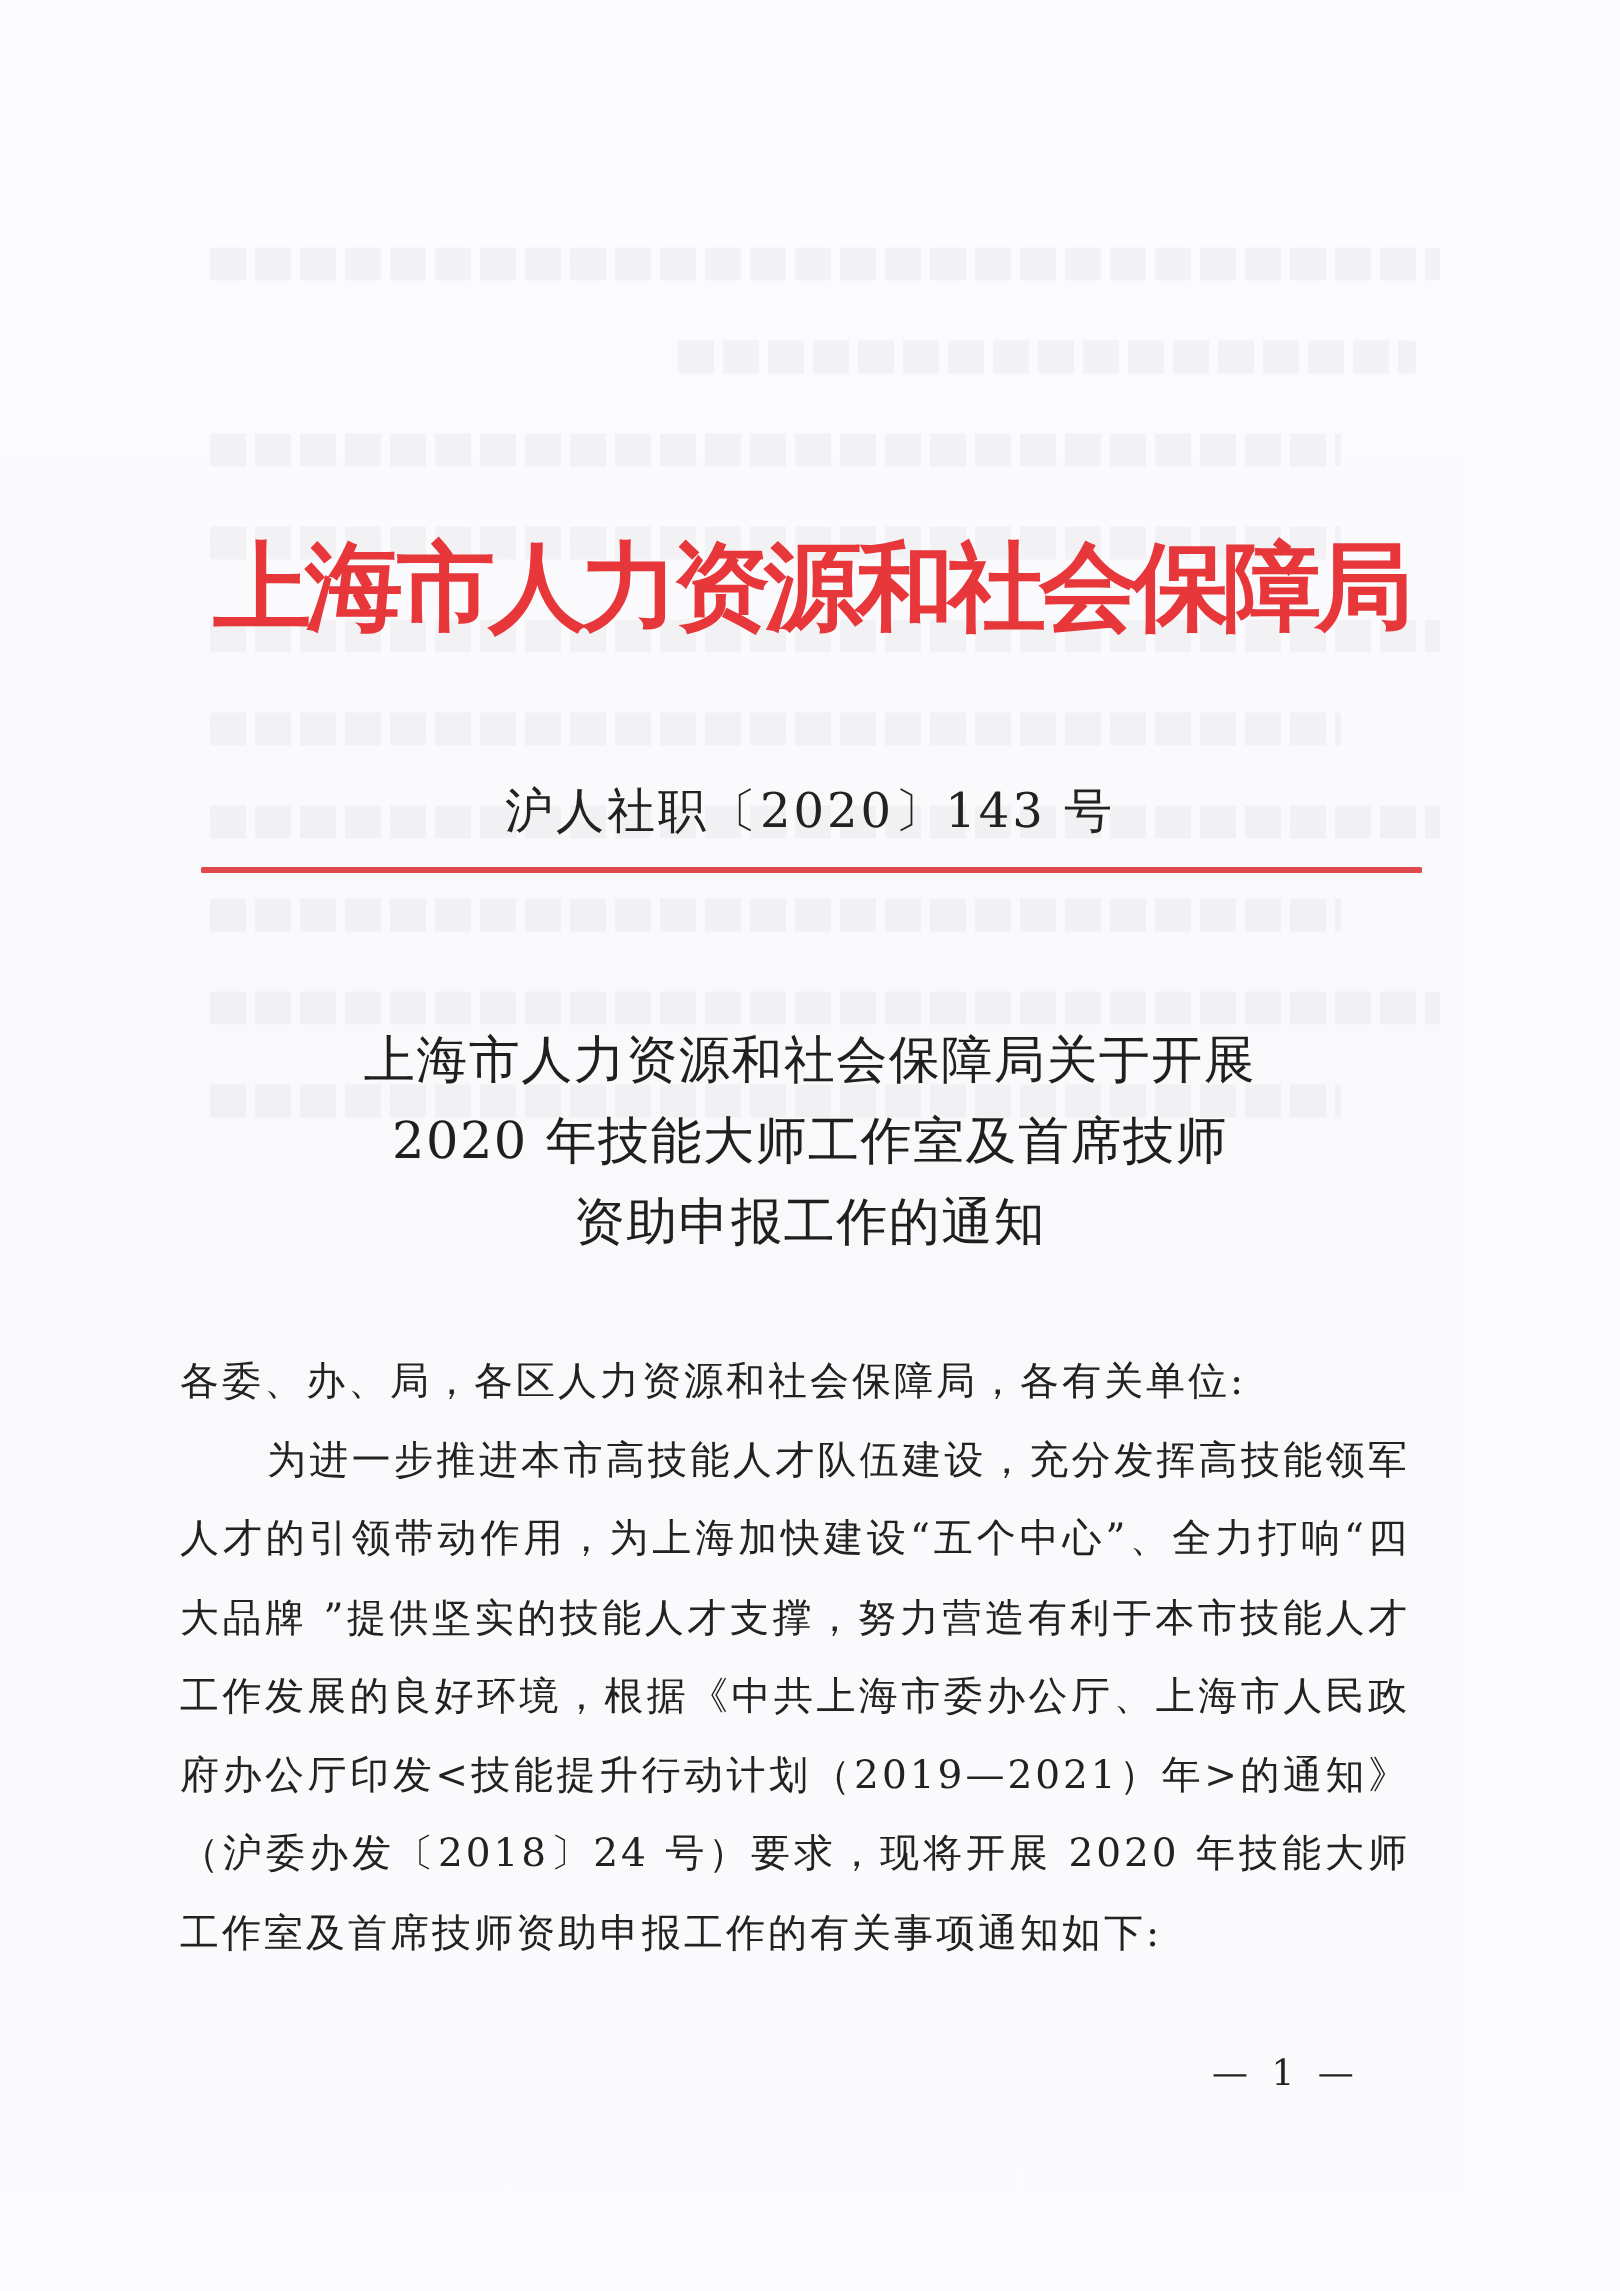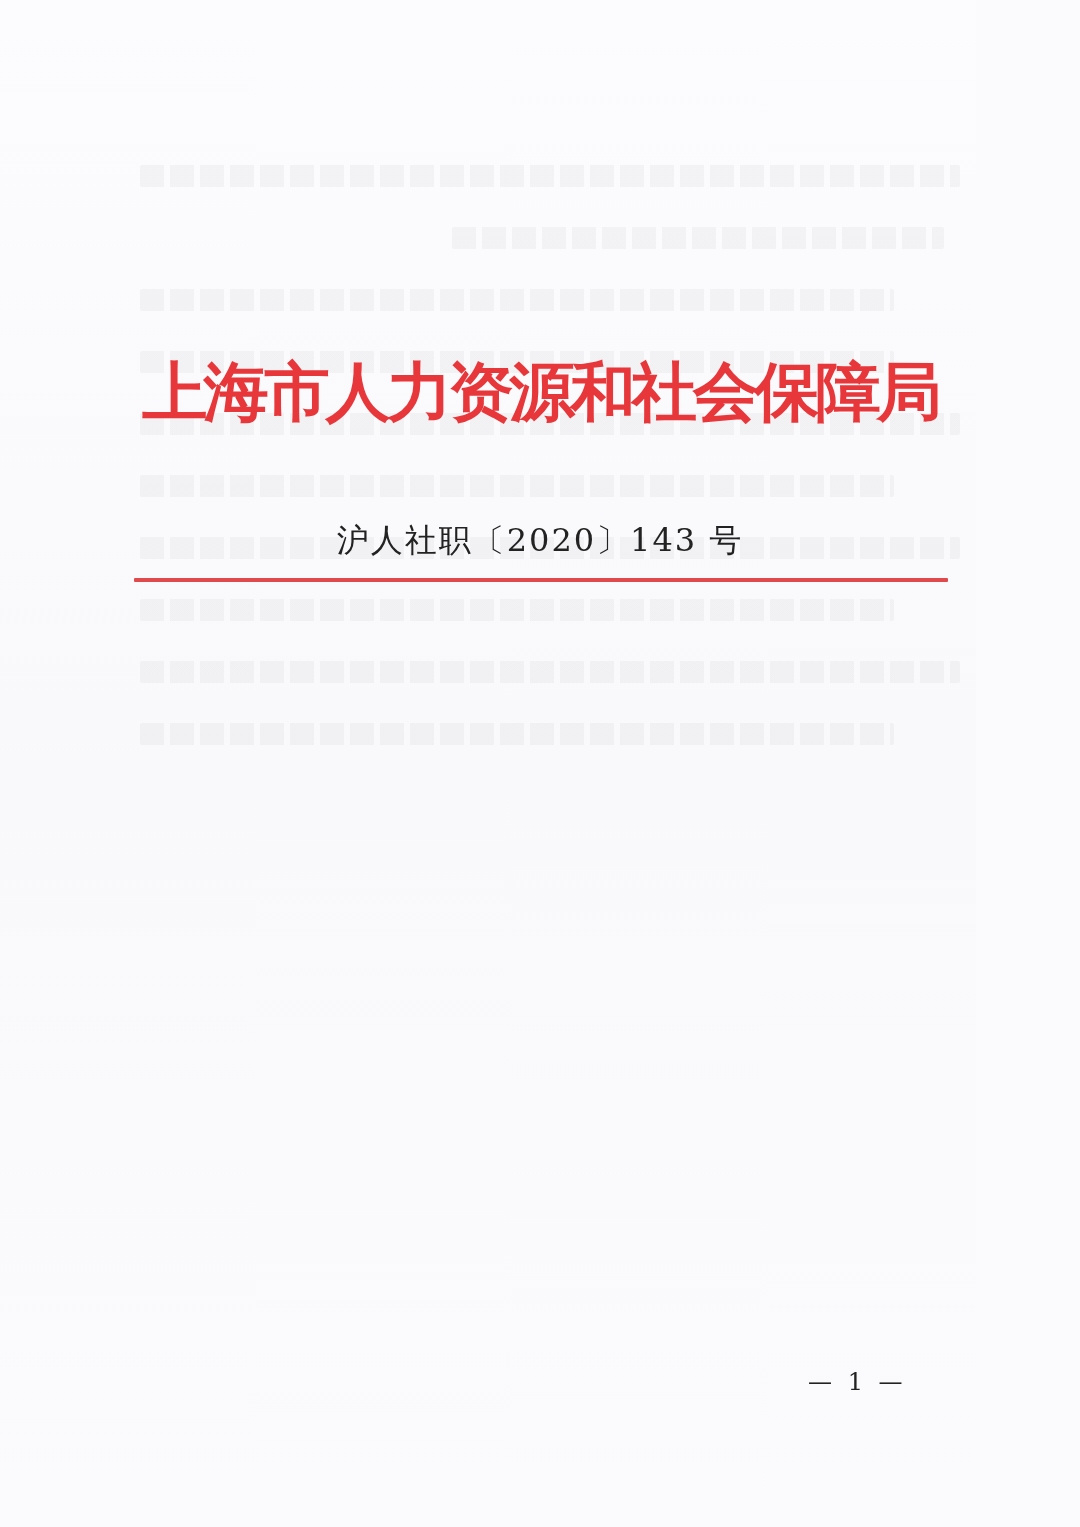--- a/index.html
+++ b/index.html
@@ -125,19 +125,26 @@
     <div class="bleed-line"></div>
     <div class="bleed-line mid"></div>
   </div>
 
   <div class="agency-header">上海市人力资源和社会保障局</div>
 
   <div class="doc-number">沪人社职〔2020〕143 号</div>
 
   <div class="red-rule"></div>
 
+  <div class="doc-title">
+    <div>上海市人力资源和社会保障局关于开展</div>
+    <div>2020 年技能大师工作室及首席技师</div>
+    <div>资助申报工作的通知</div>
+  </div>
 
   <div class="body-text">
+    <p class="salutation">各委、办、局，各区人力资源和社会保障局，各有关单位:</p>
+    <p class="para">为进一步推进本市高技能人才队伍建设，充分发挥高技能领军人才的引领带动作用，为上海加快建设“五个中心”、全力打响“四大品牌 ”提供坚实的技能人才支撑，努力营造有利于本市技能人才工作发展的良好环境，根据《中共上海市委办公厅、上海市人民政府办公厅印发&lt;技能提升行动计划（2019—2021）年&gt;的通知》（沪委办发〔2018〕24 号）要求，现将开展 2020 年技能大师工作室及首席技师资助申报工作的有关事项通知如下:</p>
   </div>
 
   <div class="page-number">— 1 —</div>
 
 </div>
 
 </body></html>

